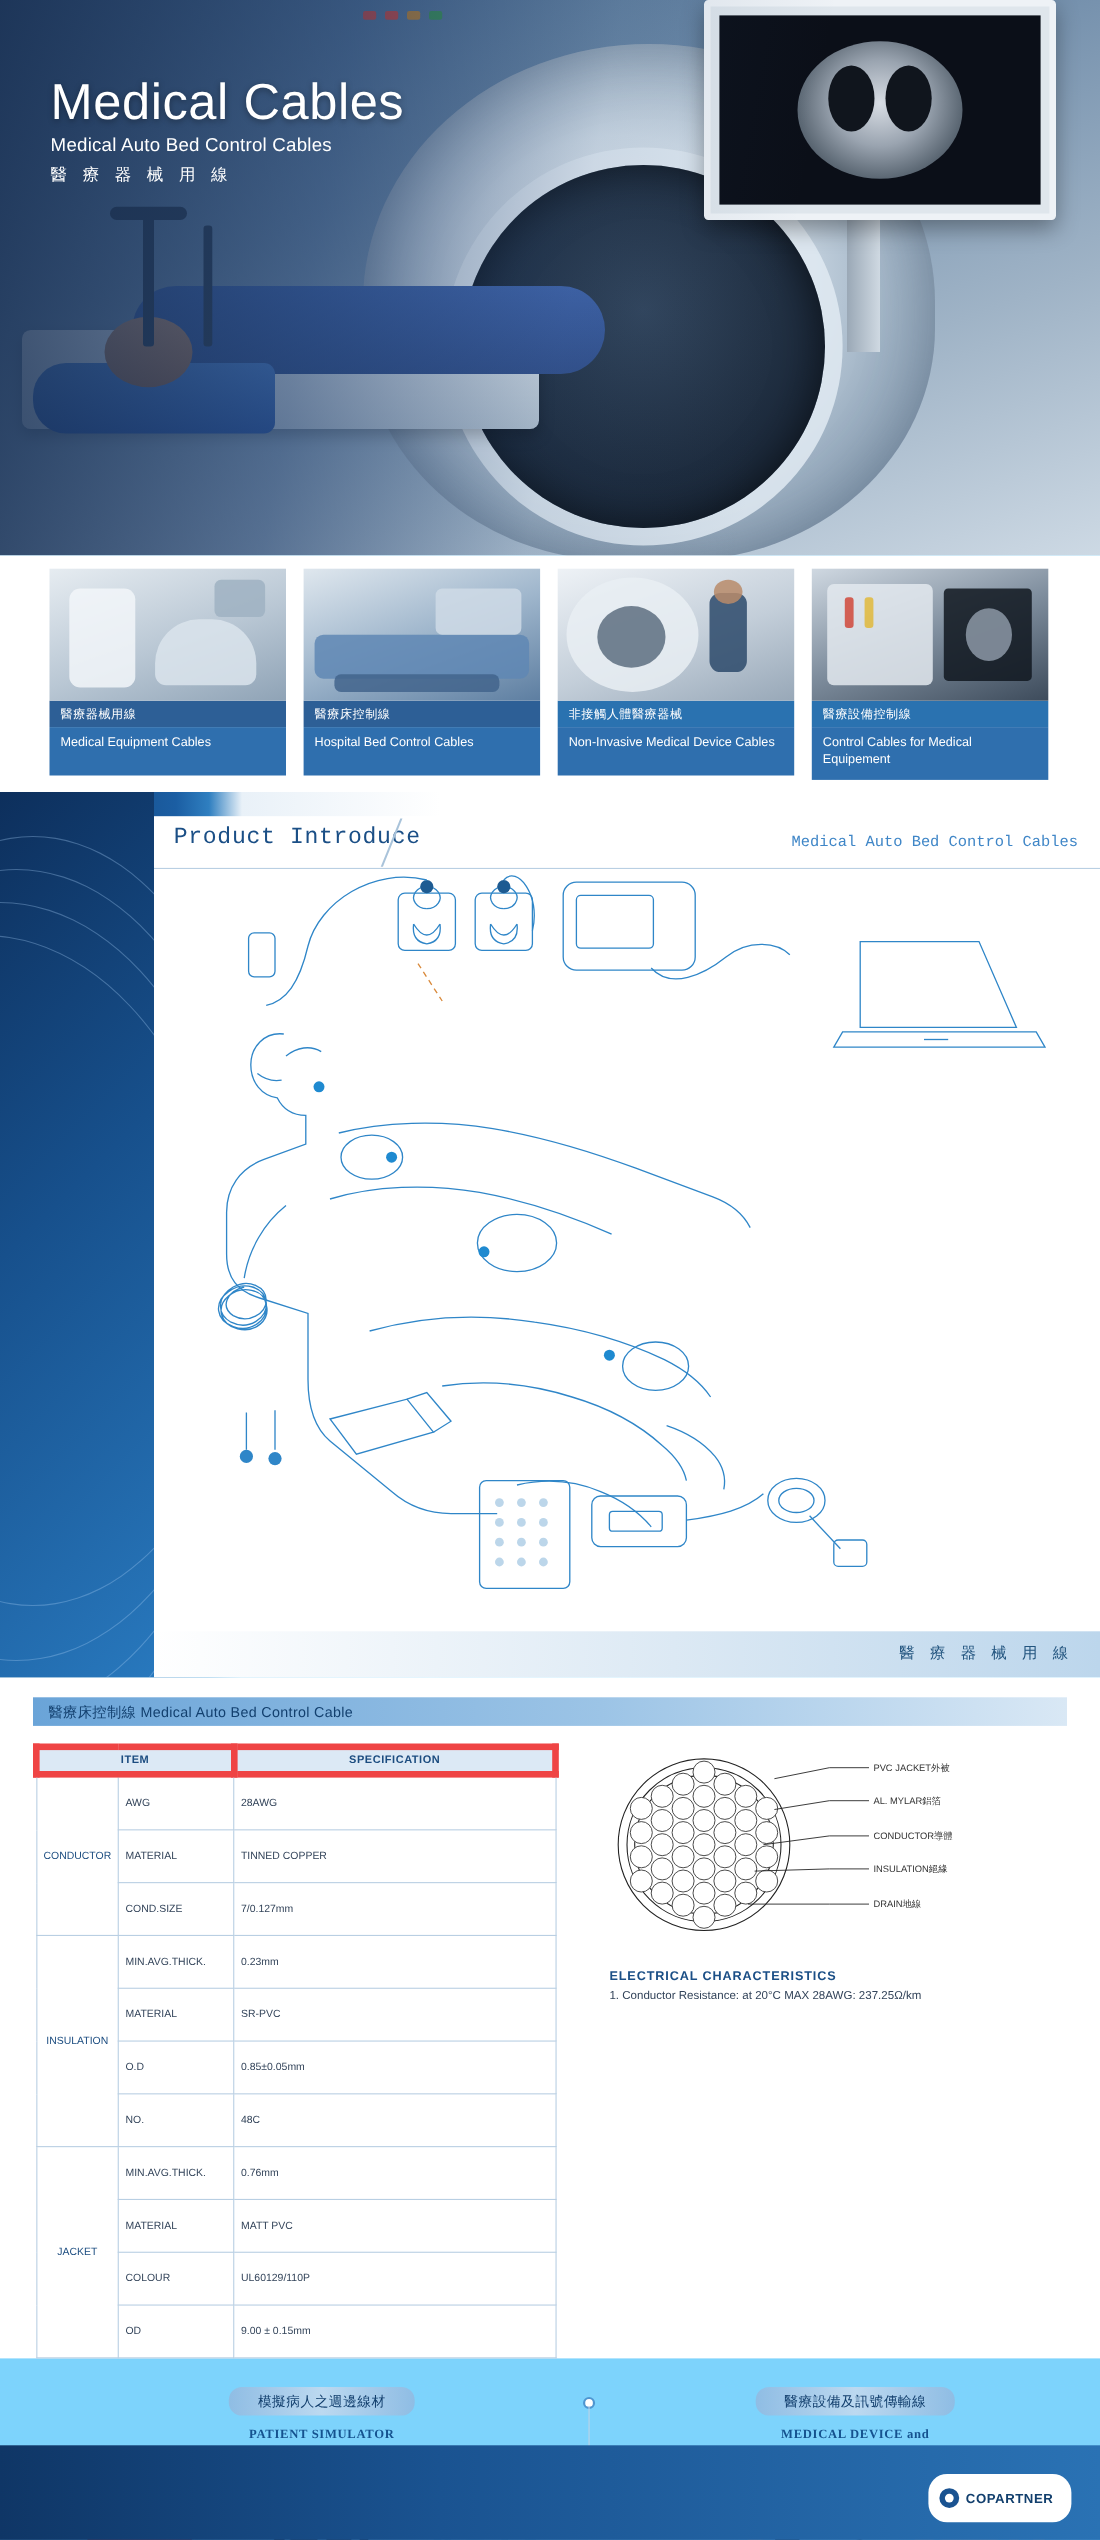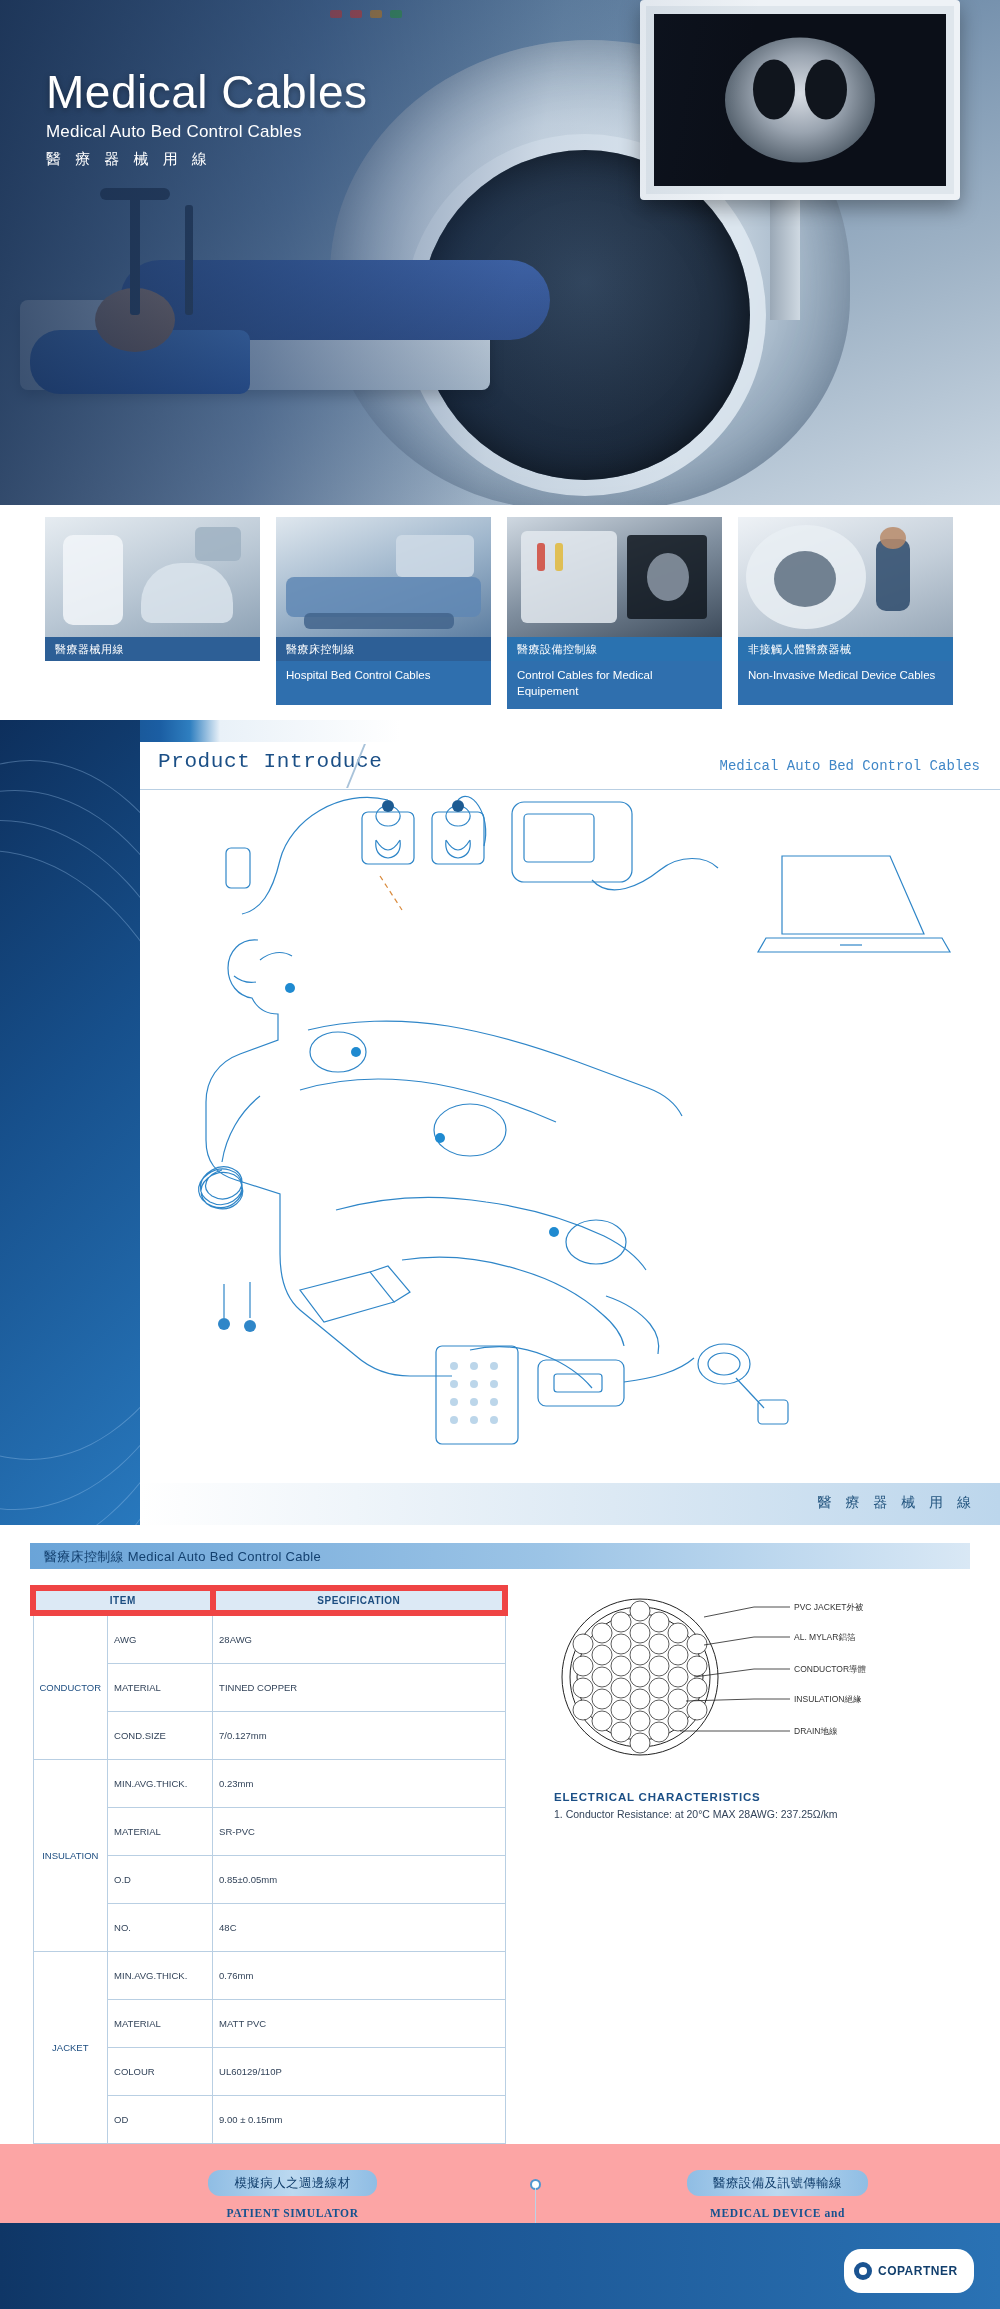--- a/index.html
+++ b/index.html
@@ -6,21 +6,21 @@
   html, body {
     width: 1000px;
     background: #ffffff;
     font-family: "Liberation Sans", sans-serif;
   }
   .page {
     position: relative;
     width: 1000px;
     height: 2309px;
     overflow: hidden;
-    background: #fca5a5;
+    background: #7dd3fc;
   }
 
   
   .hero {
     position: relative;
     width: 1000px;
     height: 505px;
     overflow: hidden;
     background: linear-gradient(160deg, #4a6b8f 0%, #6d8aa8 35%, #9fb3c6 70%, #cdd9e4 100%);
   }
@@ -469,53 +469,54 @@
 
   <div class="cat-strip">
 
     <div class="cat">
       <div class="cat-img i1">
         <span class="blob" style="left:18px;top:18px;width:60px;height:90px;background:#f2f6f9;border-radius:10px;"></span>
         <span class="blob" style="left:96px;top:46px;width:92px;height:60px;background:#dbe4ec;border-radius:40px 40px 10px 10px;"></span>
         <span class="blob" style="left:150px;top:10px;width:46px;height:34px;background:#9fb1c2;border-radius:6px;"></span>
       </div>
       <div class="cat-label">醫療器械用線</div>
+      <div class="cat-en">Medical Equipment Cables</div>
     </div>
 
     <div class="cat">
       <div class="cat-img i2">
         <span class="blob" style="left:10px;top:60px;width:195px;height:40px;background:#5f87b4;border-radius:8px;"></span>
         <span class="blob" style="left:120px;top:18px;width:78px;height:42px;background:#cfdbe6;border-radius:6px;"></span>
         <span class="blob" style="left:28px;top:96px;width:150px;height:16px;background:#42648c;border-radius:6px;"></span>
       </div>
       <div class="cat-label">醫療床控制線</div>
       <div class="cat-en">Hospital Bed Control Cables</div>
+    </div>
+
+    <div class="cat">
+      <div class="cat-img i4">
+        <span class="blob" style="left:8px;top:8px;width:120px;height:104px;background:#e9eef3;border-radius:50%;"></span>
+        <span class="blob" style="left:36px;top:34px;width:62px;height:56px;background:#5d6e80;border-radius:50%;"></span>
+        <span class="blob" style="left:138px;top:22px;width:34px;height:72px;background:#2d4a6b;border-radius:10px;"></span>
+        <span class="blob" style="left:142px;top:10px;width:26px;height:22px;background:#b98b6a;border-radius:50%;"></span>
+      </div>
+      <div class="cat-label alt">非接觸人體醫療器械</div>
+      <div class="cat-en">Non-Invasive Medical Device Cables</div>
     </div>
 
     <div class="cat">
       <div class="cat-img i3">
         <span class="blob" style="left:14px;top:14px;width:96px;height:92px;background:#e3e9ef;border-radius:6px;"></span>
         <span class="blob" style="left:120px;top:18px;width:80px;height:84px;background:#101820;border-radius:4px;"></span>
         <span class="blob" style="left:140px;top:36px;width:42px;height:48px;background:#8c98a6;border-radius:50%;"></span>
         <span class="blob" style="left:30px;top:26px;width:8px;height:28px;background:#d0483a;border-radius:3px;"></span>
         <span class="blob" style="left:48px;top:26px;width:8px;height:28px;background:#e0b93a;border-radius:3px;"></span>
       </div>
       <div class="cat-label alt">醫療設備控制線</div>
       <div class="cat-en">Control Cables for Medical Equipement</div>
-    </div>
-
-    <div class="cat">
-      <div class="cat-img i4">
-        <span class="blob" style="left:8px;top:8px;width:120px;height:104px;background:#e9eef3;border-radius:50%;"></span>
-        <span class="blob" style="left:36px;top:34px;width:62px;height:56px;background:#5d6e80;border-radius:50%;"></span>
-        <span class="blob" style="left:138px;top:22px;width:34px;height:72px;background:#2d4a6b;border-radius:10px;"></span>
-        <span class="blob" style="left:142px;top:10px;width:26px;height:22px;background:#b98b6a;border-radius:50%;"></span>
-      </div>
-      <div class="cat-label alt">非接觸人體醫療器械</div>
-      <div class="cat-en">Non-Invasive Medical Device Cables</div>
     </div>
 
   </div>
 
   <div class="intro-wrap">
     <div class="intro-left-panel">
       <div class="swoosh" style="left:-180px;top:40px;width:420px;height:700px;"></div>
       <div class="swoosh" style="left:-205px;top:70px;width:440px;height:720px;"></div>
       <div class="swoosh" style="left:-230px;top:100px;width:460px;height:740px;"></div>
       <div class="swoosh" style="left:-255px;top:130px;width:480px;height:760px;"></div>

